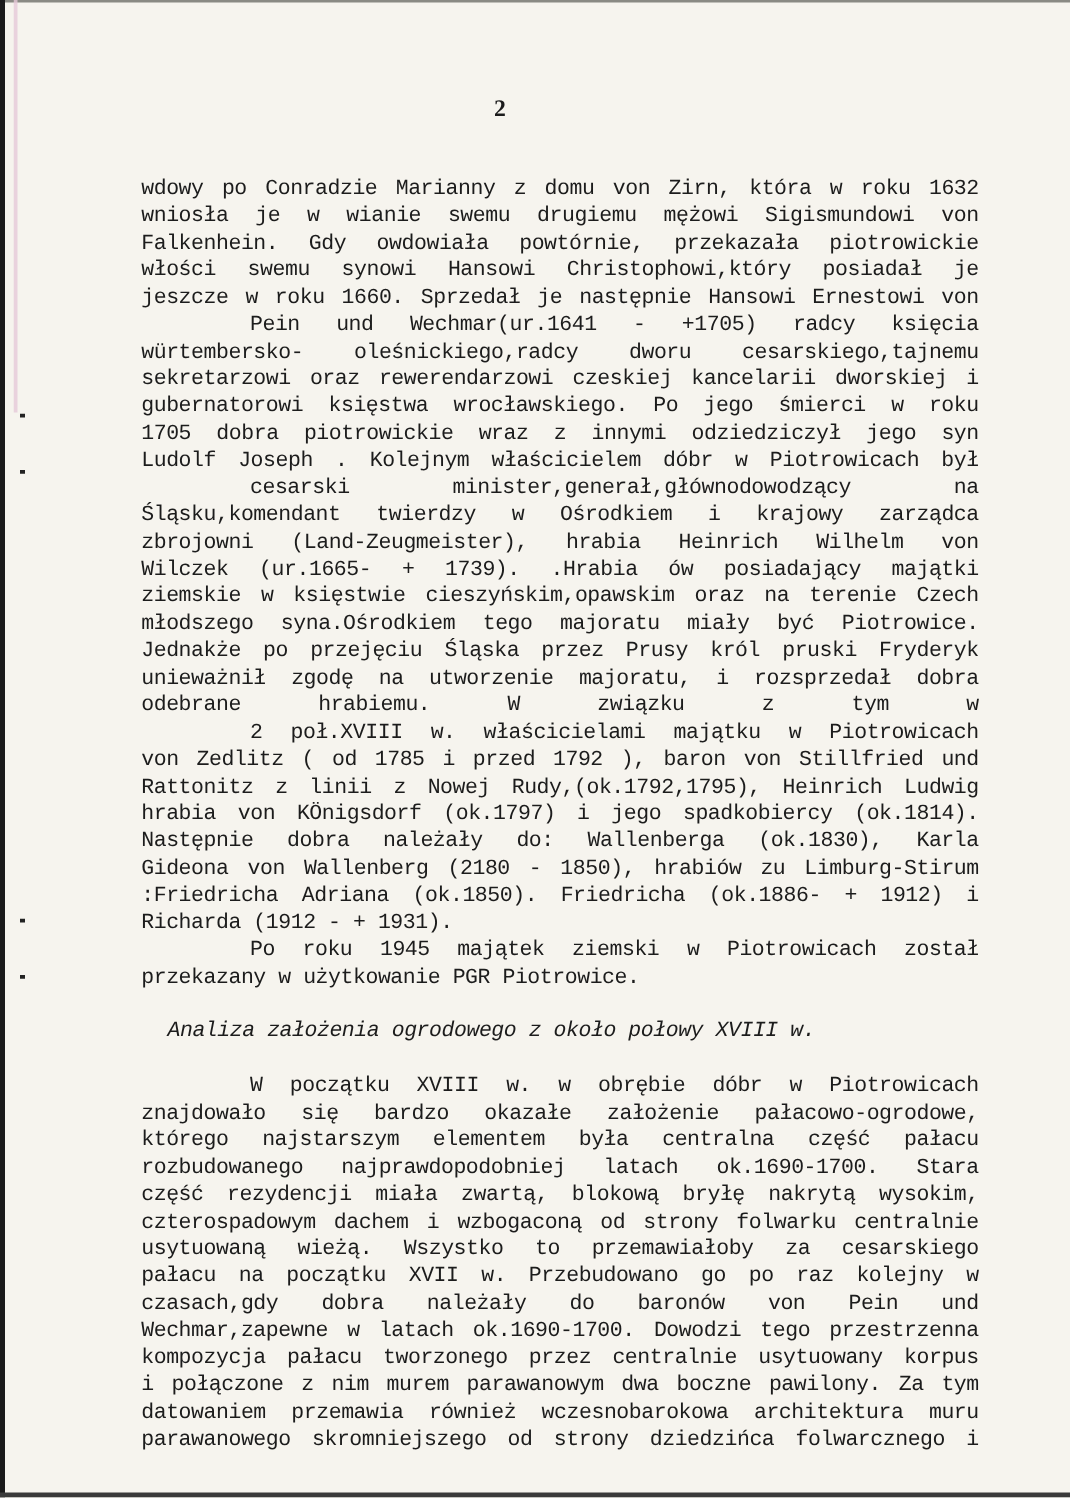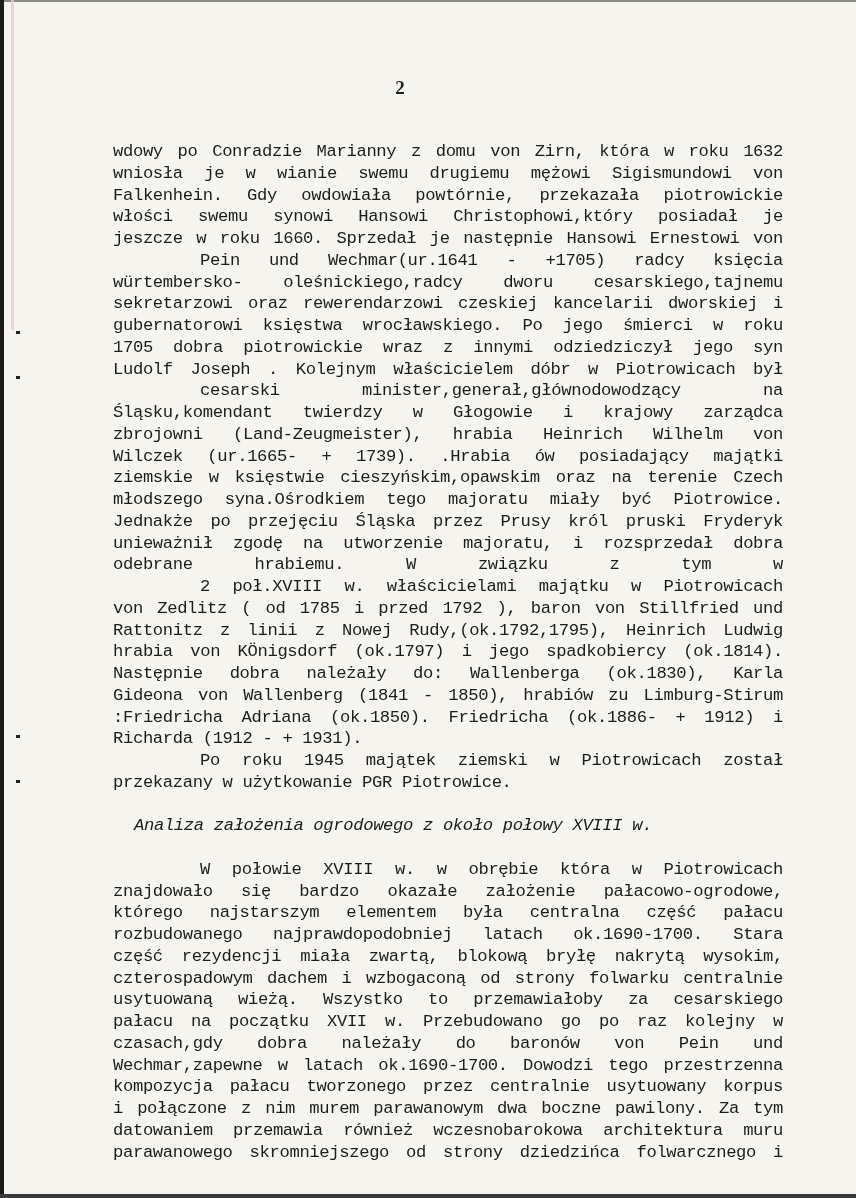--- a/index.html
+++ b/index.html
@@ -102,42 +102,42 @@
     <span class="line">Falkenhein.  Gdy  owdowiała  powtórnie,  przekazała piotrowickie</span>
     <span class="line">włości  swemu  synowi  Hansowi  Christophowi,który  posiadał  je</span>
     <span class="line">jeszcze w roku 1660. Sprzedał je następnie Hansowi Ernestowi von</span>
     <span class="line indent">Pein   und   Wechmar(ur.1641   -  +1705)  radcy  księcia</span>
     <span class="line">würtembersko-  oleśnickiego,radcy  dworu  cesarskiego,tajnemu</span>
     <span class="line">sekretarzowi oraz rewerendarzowi czeskiej kancelarii dworskiej i</span>
     <span class="line">gubernatorowi  księstwa  wrocławskiego.  Po  jego śmierci w roku</span>
     <span class="line">1705  dobra  piotrowickie  wraz  z  innymi odziedziczył jego syn</span>
     <span class="line">Ludolf  Joseph  .  Kolejnym właścicielem dóbr w Piotrowicach był</span>
     <span class="line indent">cesarski     minister,generał,głównodowodzący     na</span>
-    <span class="line">Śląsku,komendant  twierdzy  w  Głogowie  i  krajowy  zarządca</span>
+    <span class="line">Śląsku,komendant  twierdzy  w  Ośrodkiem  i  krajowy  zarządca</span>
     <span class="line">zbrojowni  (Land-Zeugmeister),  hrabia  Heinrich  Wilhelm  von</span>
     <span class="line">Wilczek  (ur.1665-  +  1739).  .Hrabia  ów  posiadający  majątki</span>
     <span class="line">ziemskie  w księstwie cieszyńskim,opawskim oraz na terenie Czech</span>
     <span class="line">młodszego  syna.Ośrodkiem  tego  majoratu  miały być Piotrowice.</span>
     <span class="line">Jednakże  po  przejęciu  Śląska przez Prusy król pruski Fryderyk</span>
     <span class="line">unieważnił  zgodę  na  utworzenie  majoratu, i rozsprzedał dobra</span>
     <span class="line">odebrane  hrabiemu.                          W związku z tym w</span>
     <span class="line indent">2  poł.XVIII  w.  właścicielami  majątku  w Piotrowicach</span>
     <span class="line">von  Zedlitz  ( od 1785 i przed 1792 ), baron von Stillfried und</span>
     <span class="line">Rattonitz  z  linii z Nowej Rudy,(ok.1792,1795), Heinrich Ludwig</span>
     <span class="line">hrabia  von  KÖnigsdorf (ok.1797) i jego spadkobiercy (ok.1814).</span>
     <span class="line">Następnie  dobra  należały  do:  Wallenberga  (ok.1830),  Karla</span>
-    <span class="line">Gideona  von Wallenberg (1841 - 1850), hrabiów zu Limburg-Stirum</span>
+    <span class="line">Gideona  von Wallenberg (2180 - 1850), hrabiów zu Limburg-Stirum</span>
     <span class="line">:Friedricha  Adriana  (ok.1850).  Friedricha (ok.1886- + 1912) i</span>
     <span class="line left">Richarda (1912 - + 1931).</span>
     <span class="line indent">Po  roku  1945  majątek  ziemski  w  Piotrowicach został</span>
     <span class="line left">przekazany w użytkowanie PGR Piotrowice.</span>
     <span class="line gap"></span>
     <span class="heading">Analiza założenia ogrodowego z około połowy XVIII w.</span>
     <span class="line gap"></span>
-    <span class="line indent">W  połowie  XVIII  w.  w  obrębie  która  w Piotrowicach</span>
+    <span class="line indent">W  początku  XVIII  w.  w  obrębie  dóbr  w Piotrowicach</span>
     <span class="line">znajdowało  się  bardzo  okazałe  założenie  pałacowo-ogrodowe,</span>
     <span class="line">którego  najstarszym  elementem  była  centralna  część  pałacu</span>
     <span class="line">rozbudowanego  najprawdopodobniej  latach  ok.1690-1700.  Stara</span>
     <span class="line">część  rezydencji  miała  zwartą, blokową bryłę nakrytą wysokim,</span>
     <span class="line">czterospadowym dachem i wzbogaconą od strony folwarku centralnie</span>
     <span class="line">usytuowaną  wieżą.  Wszystko  to  przemawiałoby  za cesarskiego</span>
     <span class="line">pałacu  na  początku  XVII  w.  Przebudowano go po raz kolejny w</span>
     <span class="line">czasach,gdy  dobra  należały  do  baronów  von  Pein  und</span>
     <span class="line">Wechmar,zapewne w latach ok.1690-1700. Dowodzi tego przestrzenna</span>
     <span class="line">kompozycja  pałacu tworzonego przez centralnie usytuowany korpus</span>

